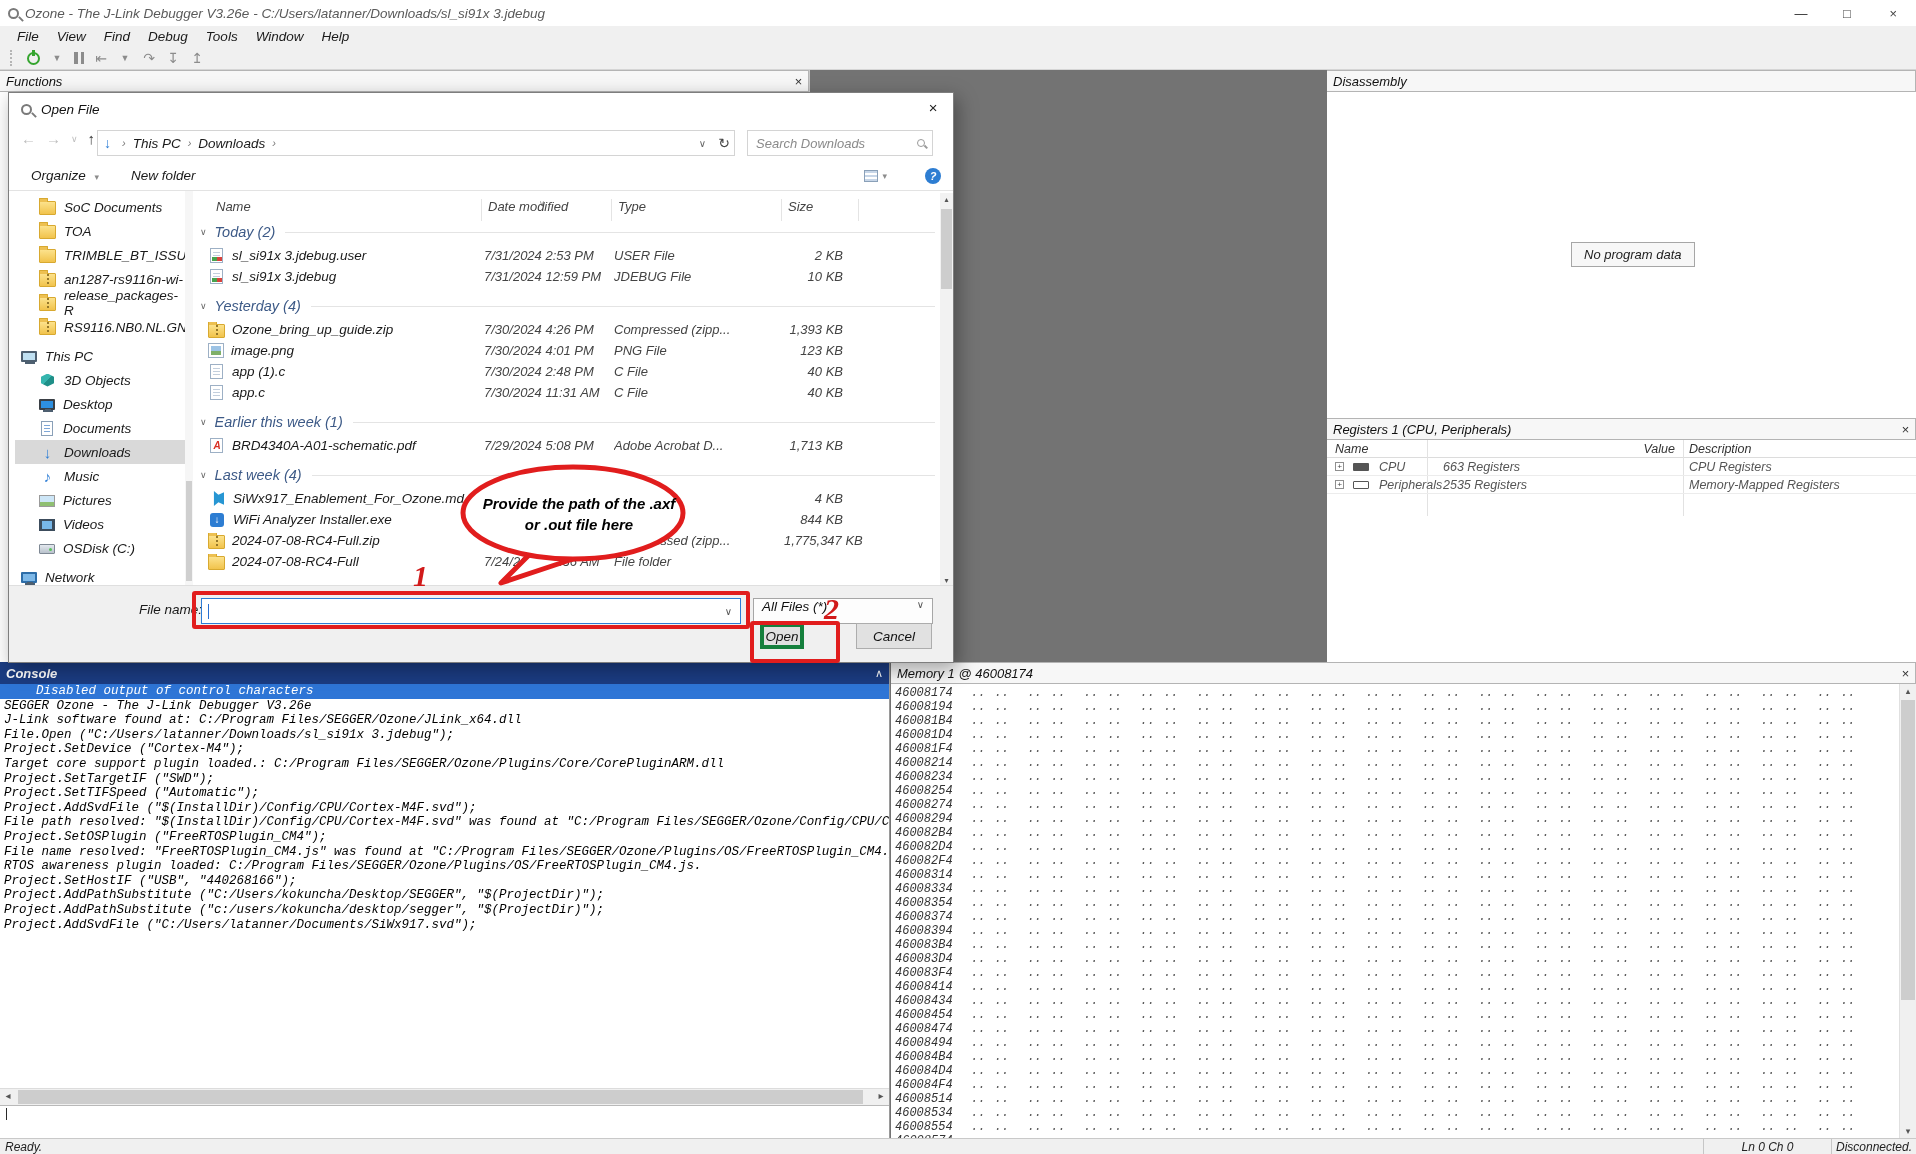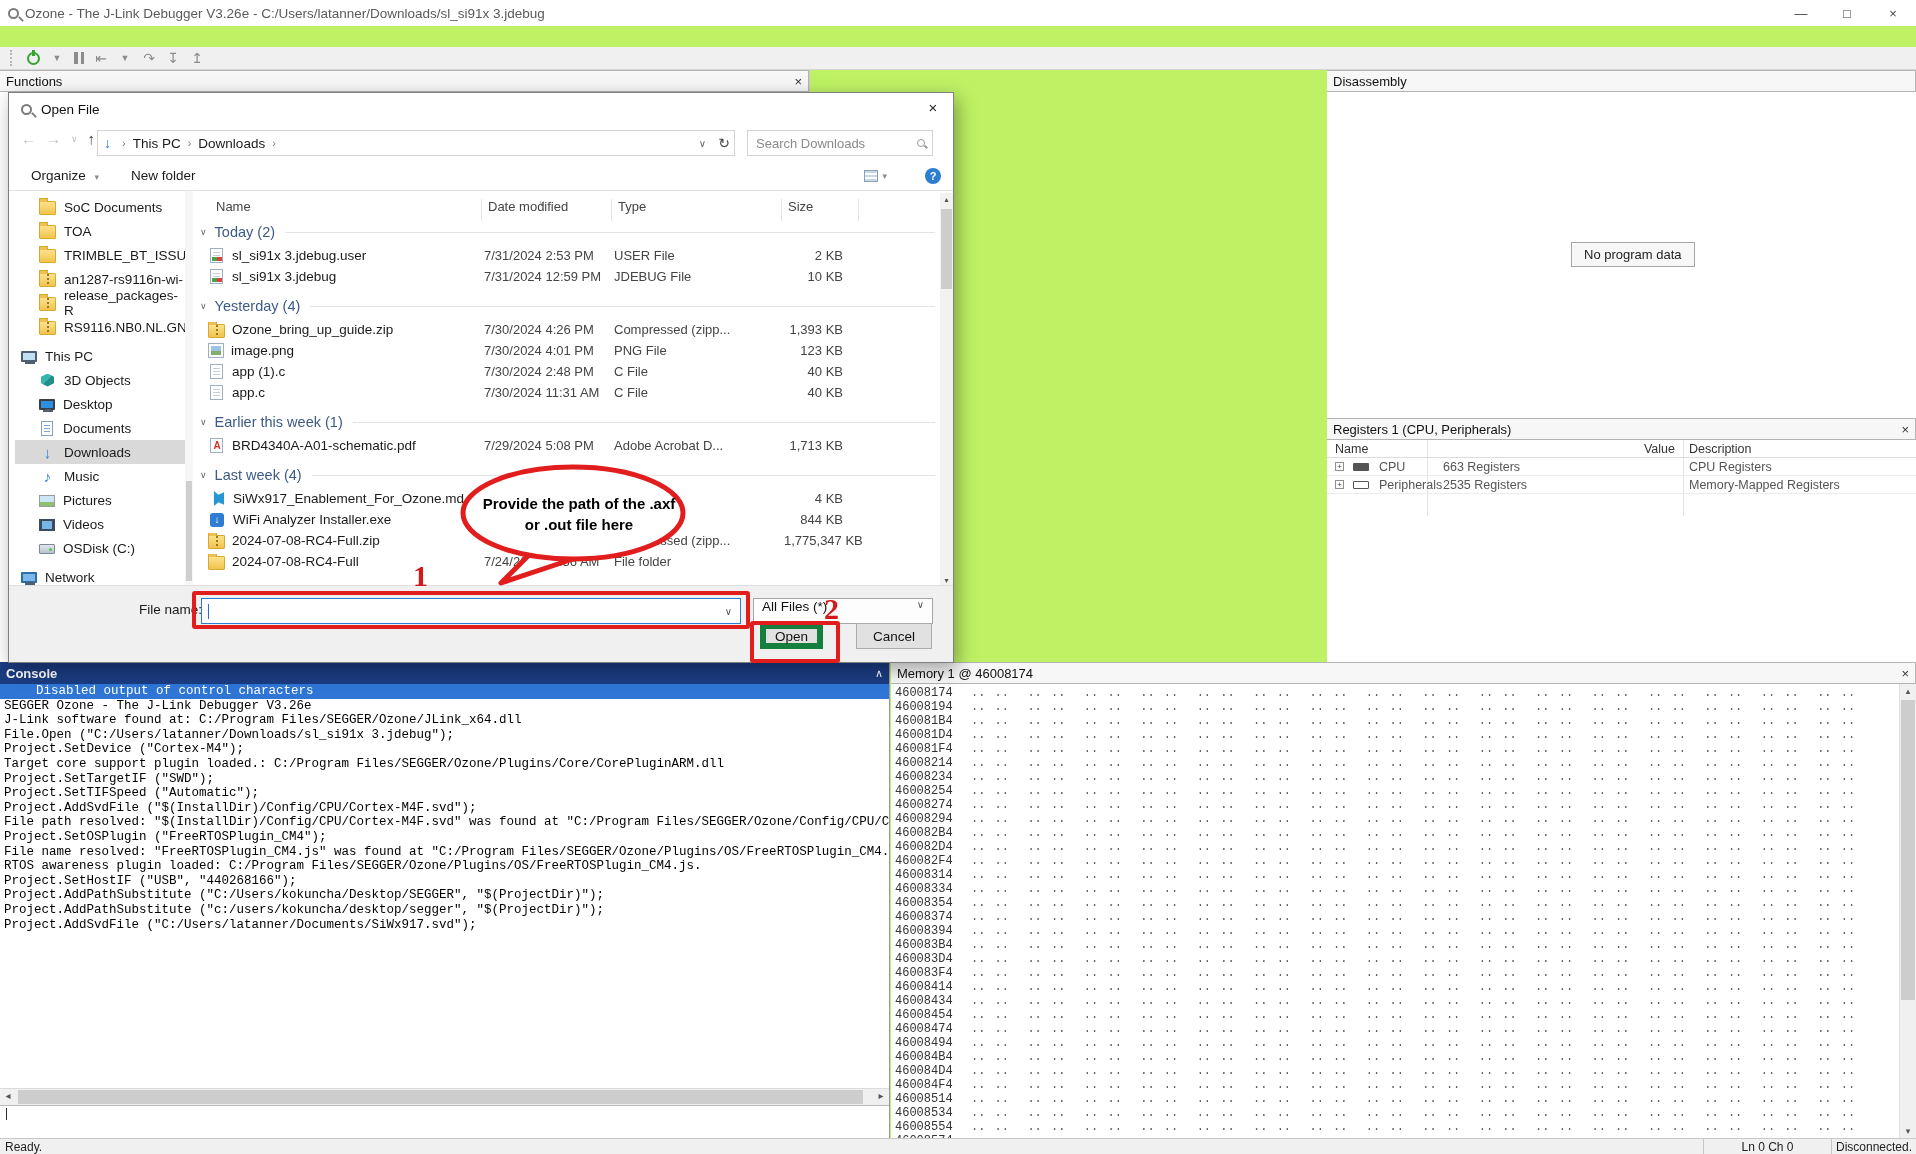--- a/index.html
+++ b/index.html
@@ -1,18 +1,18 @@
 <!DOCTYPE html>
 <html><head>
 <meta charset="utf-8">
 <style>
   html,body{margin:0;padding:0;background:#888;}
   *{box-sizing:border-box;}
-  .screen{position:relative;width:1916px;height:1154px;background:#bef264;overflow:hidden;
-          font-family:"Liberation Sans","DejaVu Sans",sans-serif;font-size:14px;color:#111;}
+  .screen{position:relative;width:1916px;height:1154px;background:#737373;overflow:hidden;
+          font-family:"Liberation Sans","DejaVu Sans",sans-serif;font-size:14px;color:#111;font-style:italic;}
   .abs{position:absolute;}
 
   
   .titlebar{left:0;top:0;width:1916px;height:26px;background:#fff;display:flex;align-items:center;}
   .title-text{color:#5a5a5a;font-size:13.5px;margin-left:6px;}
   .win-controls{position:absolute;right:0;top:0;height:26px;display:flex;}
   .win-btn{width:46px;height:26px;display:flex;align-items:center;justify-content:center;color:#444;font-size:13px;}
   .menubar{left:0;top:26px;width:1916px;height:21px;background:#f0f0f0;display:flex;align-items:center;padding-left:8px;gap:0;}
   .menu-item{padding:0 9px;font-size:13.5px;color:#1a1a1a;}
   .toolbar{left:0;top:47px;width:1916px;height:23px;background:#f0f0f0;border-bottom:1px solid #d5d5d5;display:flex;align-items:center;padding-left:10px;gap:10px;}
@@ -129,21 +129,21 @@
   .list-scroll .thumb{position:absolute;left:1px;top:16px;width:11px;height:80px;background:#cdcdcd;}
 
   .dlg-bottom{position:absolute;left:0;bottom:0;right:0;height:77px;background:#f0f0f0;border-top:1px solid #dfdfdf;}
   .fn-label{position:absolute;left:130px;top:16px;font-size:13.5px;color:#1a1a1a;}
   .fn-input{position:absolute;left:192px;top:12px;width:540px;height:26px;background:#fff;border:1px solid #2c7cd6;display:flex;align-items:center;}
   .fn-input .caret{position:absolute;left:6px;top:5px;width:1px;height:15px;background:#2a6fd0;}
   .fn-input .chev{position:absolute;right:8px;color:#555;font-size:10px;}
   .ft-combo{position:absolute;left:744px;top:12px;width:180px;height:26px;background:#fdfdfd;border:1px solid #a6a6a6;display:flex;align-items:flex-start;padding-left:8px;font-size:13.5px;}
   .ft-combo .chev{position:absolute;right:8px;color:#555;font-size:10px;}
   .btn{position:absolute;height:26px;display:flex;align-items:center;justify-content:center;font-size:13.5px;background:#e1e1e1;border:1px solid #adadad;}
-  .btn-open{left:751px;top:37px;width:63px;border:6px solid #15803d;text-align:right;}
+  .btn-open{left:751px;top:37px;width:44px;border:4px solid #15803d;text-align:right;}
   .btn-cancel{left:847px;top:37px;width:76px;}
 
   
   .ann-rect{position:absolute;border:4px solid #e11d1d;border-radius:3px;z-index:60;}
   .rect-filename{left:183px;top:498px;width:558px;height:38px;}
   .rect-open{left:741px;top:528px;width:90px;height:42px;}
   .ann-num{position:absolute;z-index:61;color:#d11a1a;font-family:"Liberation Serif","DejaVu Serif",serif;font-weight:bold;font-size:30px;}
   .num1{left:404px;top:466px;}
   .num2{left:815px;top:499px;}
   .bubble-svg{position:absolute;left:430px;top:362px;width:260px;height:230px;z-index:59;}
@@ -157,20 +157,29 @@
   <div class="abs titlebar">
     <span class="mag" style="margin-left:8px;margin-right:0;"></span>
     <span class="title-text">Ozone - The J-Link Debugger V3.26e - C:/Users/latanner/Downloads/sl_si91x 3.jdebug</span>
     <div class="win-controls" id="win-controls">
         <span class="win-btn">—</span>
         <span class="win-btn">□</span>
         <span class="win-btn">×</span>
       </div>
   </div>
 
+  <div class="abs menubar" id="menubar">
+      <span class="menu-item">File</span>
+      <span class="menu-item">View</span>
+      <span class="menu-item">Find</span>
+      <span class="menu-item">Debug</span>
+      <span class="menu-item">Tools</span>
+      <span class="menu-item">Window</span>
+      <span class="menu-item">Help</span>
+    </div>
 
   <div class="abs toolbar" id="toolbar">
       <span class="pwr"></span>
       <span class="tb-ico ddn">▼</span>
       <span class="pause">
         <i></i>
         <i></i>
       </span>
       <span class="tb-ico">⇤</span>
       <span class="tb-ico ddn">▼</span>

